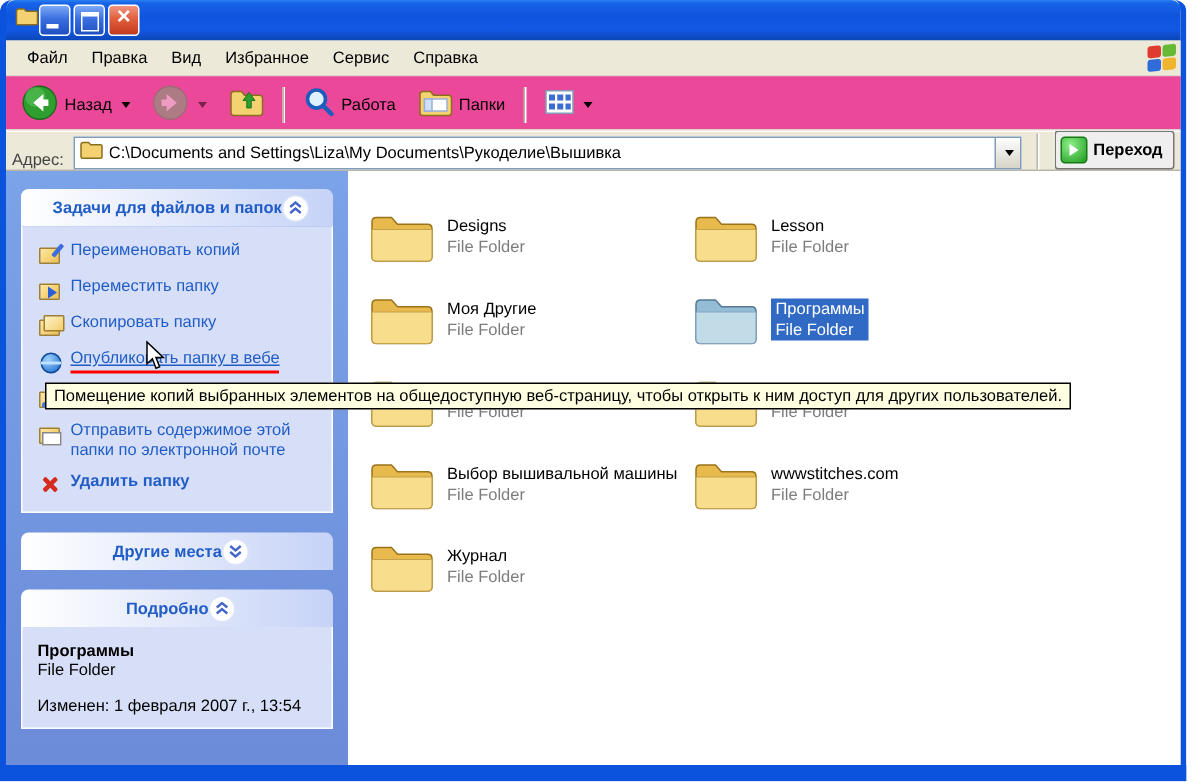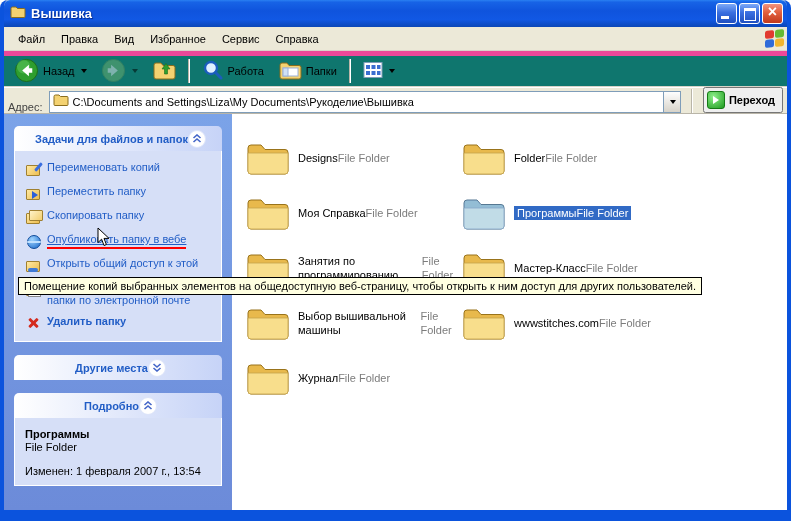--- a/index.html
+++ b/index.html
@@ -36,21 +36,21 @@
   .menu-item { font-size:11px; color:#000; padding:4px 8px; cursor:default; }
   .winlogo { width:20px; height:18px; margin-right:2px; display:grid;
              grid-template-columns:9px 9px; grid-template-rows:8px 8px; gap:1px;
              transform:skewY(-6deg); }
   .winlogo span { border-radius:2px; }
   .winlogo .r { background:#E13A2F; } .winlogo .g { background:#66B933; }
   .winlogo .b { background:#2F6BD9; } .winlogo .y { background:#F0B52F; }
 
   
   .toolbar { height:36px; flex:0 0 36px; display:flex; align-items:center;
-             background:#0f766e; border-top:5px solid #ec4899; border-bottom:1px solid #d8d4c8;
+             background:#ec4899; border-top:2px solid #ec4899; border-bottom:1px solid #d8d4c8;
              padding:0 4px; gap:2px; }
   .tbtn { display:flex; align-items:center; gap:4px; padding:2px 5px; font-size:11px;
           color:#000; background:transparent; border:1px solid transparent; border-radius:3px; cursor:pointer; }
   .tbtn.disabled { opacity:.5; }
   .drop { width:0; height:0; border-left:3px solid transparent; border-right:3px solid transparent;
           border-top:4px solid #000; margin-left:2px; }
   .tsep { width:2px; height:24px; border-left:1px solid #b9b5a8; border-right:1px solid #fff; margin:0 4px; }
 
   
   .addressbar { height:27px; flex:0 0 27px; display:flex; align-items:flex-end;
@@ -120,48 +120,47 @@
   .details-name { font-weight:bold; display:block; }
   .details-type { display:block; margin-top:1px; }
   .details-modified { display:block; margin-top:12px; }
 
   
   .filepane { flex:1; background:#fff; position:relative; padding:16px 0 0 14px; overflow:hidden; }
   .file-grid { display:grid; grid-template-columns:216px 216px; grid-auto-rows:55px; align-items:center; }
   .file-tile { display:flex; align-items:center; gap:8px; cursor:pointer; }
   .tile-icon { width:44px; height:36px; flex:0 0 44px; }
   .file-tile.selected .tile-icon svg { filter:hue-rotate(160deg) saturate(.45) brightness(.98); }
-  .tile-text { display:flex; flex-direction:row; font-size:11px; line-height:14px; }
+  .tile-text { display:flex; flex-direction:column; font-size:11px; line-height:14px; }
   .tile-name { color:#000; }
   .tile-type { color:#7c7c7c; }
   .file-tile.selected .tile-text { background:#316AC5; padding:0 3px; }
   .file-tile.selected .tile-name,
   .file-tile.selected .tile-type { color:#fff; }
 
   
-  .tooltip { position:absolute; left:18px; top:255px; z-index:40;
+  .tooltip { position:absolute; left:30px; top:255px; z-index:40;
              background:#FFFFE1; border:1px solid #000; padding:2px 5px;
-             font-size:11px; color:#000; white-space:nowrap;margin-top:22px; }
+             font-size:11px; color:#000; white-space:nowrap; }
 
   
   .cursor { position:absolute; left:97px; top:227px; z-index:60; pointer-events:none; }
 </style>
 </head>
 <body>
 
 <div class="desktop">
   <div class="window">
 
     <div class="titlebar">
       <span>
         <svg width="16" height="14" viewBox="0 0 16 14">
           <path d="M1 3.5 Q1 2 2.5 2 L6 2 L7.5 3.5 L14 3.5 Q15 3.5 15 4.5 L15 11.5 Q15 12.5 14 12.5 L2 12.5 Q1 12.5 1 11.5 Z" fill="#F4D271" stroke="#8a6d1d"></path>
         </svg>
       </span>
-      <span class="title-text">Вышивка</span>
       <div class="controls">
         <button class="ctrl minmax min"></button>
         <button class="ctrl minmax max"></button>
         <button class="ctrl close"></button>
       </div>
     </div>
 
     <div class="menubar">
       <div class="menu-items">
 
@@ -374,34 +373,34 @@
             </div>
 
             <div class="file-tile">
               <span class="tile-icon">
                 <svg width="44" height="36" viewBox="0 0 44 36">
                   <path d="M2 8 Q2 5 5 5 L15 5 L19 9.5 L39 9.5 Q42 9.5 42 12.5 L42 31 Q42 34 39 34 L5 34 Q2 34 2 31 Z" fill="#E8B94C" stroke="#99731A"></path>
                   <path d="M2 13 L42 13 L42 31 Q42 34 39 34 L5 34 Q2 34 2 31 Z" fill="#F8DE8C" stroke="#C4A249" stroke-width=".8"></path>
                 </svg>
               </span>
               <span class="tile-text">
-                <span class="tile-name">Folder</span>
-                <span class="tile-type">File Folder</span>
-              </span>
-            </div>
-
-            <div class="file-tile">
-              <span class="tile-icon">
-                <svg width="44" height="36" viewBox="0 0 44 36">
-                  <path d="M2 8 Q2 5 5 5 L15 5 L19 9.5 L39 9.5 Q42 9.5 42 12.5 L42 31 Q42 34 39 34 L5 34 Q2 34 2 31 Z" fill="#E8B94C" stroke="#99731A"></path>
-                  <path d="M2 13 L42 13 L42 31 Q42 34 39 34 L5 34 Q2 34 2 31 Z" fill="#F8DE8C" stroke="#C4A249" stroke-width=".8"></path>
-                </svg>
-              </span>
-              <span class="tile-text">
-                <span class="tile-name">Моя Справка</span>
+                <span class="tile-name">Lesson</span>
+                <span class="tile-type">File Folder</span>
+              </span>
+            </div>
+
+            <div class="file-tile">
+              <span class="tile-icon">
+                <svg width="44" height="36" viewBox="0 0 44 36">
+                  <path d="M2 8 Q2 5 5 5 L15 5 L19 9.5 L39 9.5 Q42 9.5 42 12.5 L42 31 Q42 34 39 34 L5 34 Q2 34 2 31 Z" fill="#E8B94C" stroke="#99731A"></path>
+                  <path d="M2 13 L42 13 L42 31 Q42 34 39 34 L5 34 Q2 34 2 31 Z" fill="#F8DE8C" stroke="#C4A249" stroke-width=".8"></path>
+                </svg>
+              </span>
+              <span class="tile-text">
+                <span class="tile-name">Моя Другие</span>
                 <span class="tile-type">File Folder</span>
               </span>
             </div>
 
             <div class="file-tile selected">
               <span class="tile-icon">
                 <svg width="44" height="36" viewBox="0 0 44 36">
                   <path d="M2 8 Q2 5 5 5 L15 5 L19 9.5 L39 9.5 Q42 9.5 42 12.5 L42 31 Q42 34 39 34 L5 34 Q2 34 2 31 Z" fill="#E8B94C" stroke="#99731A"></path>
                   <path d="M2 13 L42 13 L42 31 Q42 34 39 34 L5 34 Q2 34 2 31 Z" fill="#F8DE8C" stroke="#C4A249" stroke-width=".8"></path>
                 </svg>

